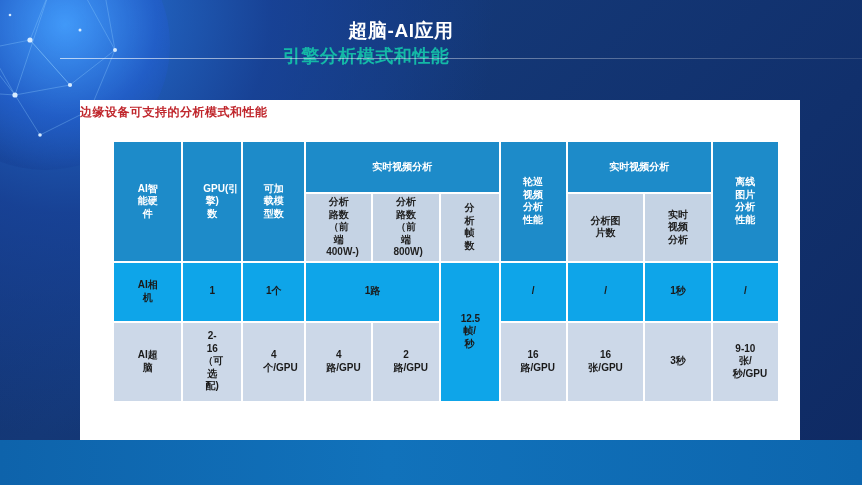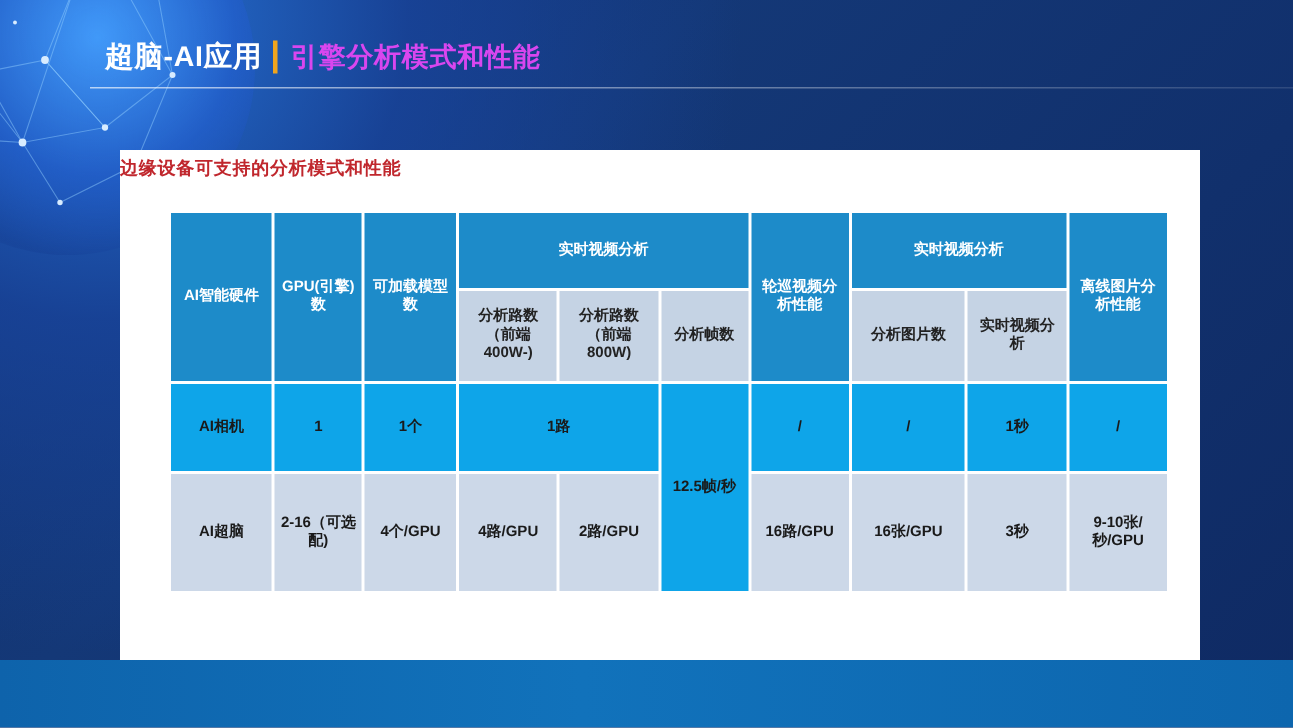--- a/index.html
+++ b/index.html
@@ -24,31 +24,31 @@
     filter:blur(.3px);
   }
   #globe svg{position:absolute;inset:0;}
   #bottomband{
     position:absolute;left:0;right:0;bottom:0;height:45px;
     background:linear-gradient(90deg,#0e63ab 0%,#1172bb 45%,#0d66ae 100%);
   }
   
   #titlebar{
     position:absolute;left:0;top:18px;width:732px;height:40px;
-    display:flex;align-items:center;
+    display:flex;align-items:center;flex-direction:column;
   }
   #title-main{
     margin-left:70px;color:#ffffff;font-size:19px;font-weight:bold;
     letter-spacing:.5px;
   }
   #title-divider{
     width:3px;height:22px;background:#f0a51e;margin:0 9px 0 7px;
   }
   #title-sub{
-    color:#d946ef;font-size:18px;font-weight:bold;letter-spacing:.5px;
+    color:#14b8a6;font-size:18px;font-weight:bold;letter-spacing:.5px;
   }
   #titlerule{
     position:absolute;left:60px;top:58px;width:802px;height:1px;
     background:linear-gradient(90deg,rgba(255,255,255,.65),rgba(255,255,255,.12));
   }
   
   #panel{
     position:absolute;left:80px;top:100px;width:720px;height:340px;
     background:#ffffff;
   }
@@ -75,21 +75,21 @@
   }
   td{
     color:#1a1a1a;font-weight:bold;
   }
   tr.r1 td{background:#0ea5e9;}
   tr.r2 td{background:#ccd8e8;}
   tr.r1{height:58px;}
   tr.r2{height:78px;}
   tr.hgroup{height:50px;}
   tr.hsub{height:60px;margin-left:43px;}
-  .cellpad{padding:2px 3px;}
+  .cellpad{padding:2px 20px;}
 </style>
 </head>
 <body>
 
 <div id="bg">
   <div id="globe">
     <svg width="250" height="250" viewBox="0 0 250 250">
       <g stroke="rgba(150,210,255,.45)" stroke-width="0.7" fill="none">
         <path d="M30 60 L80 40 L130 70 L110 120 L60 130 Z"></path>
         <path d="M80 40 L140 30 L185 75 L130 70"></path>

